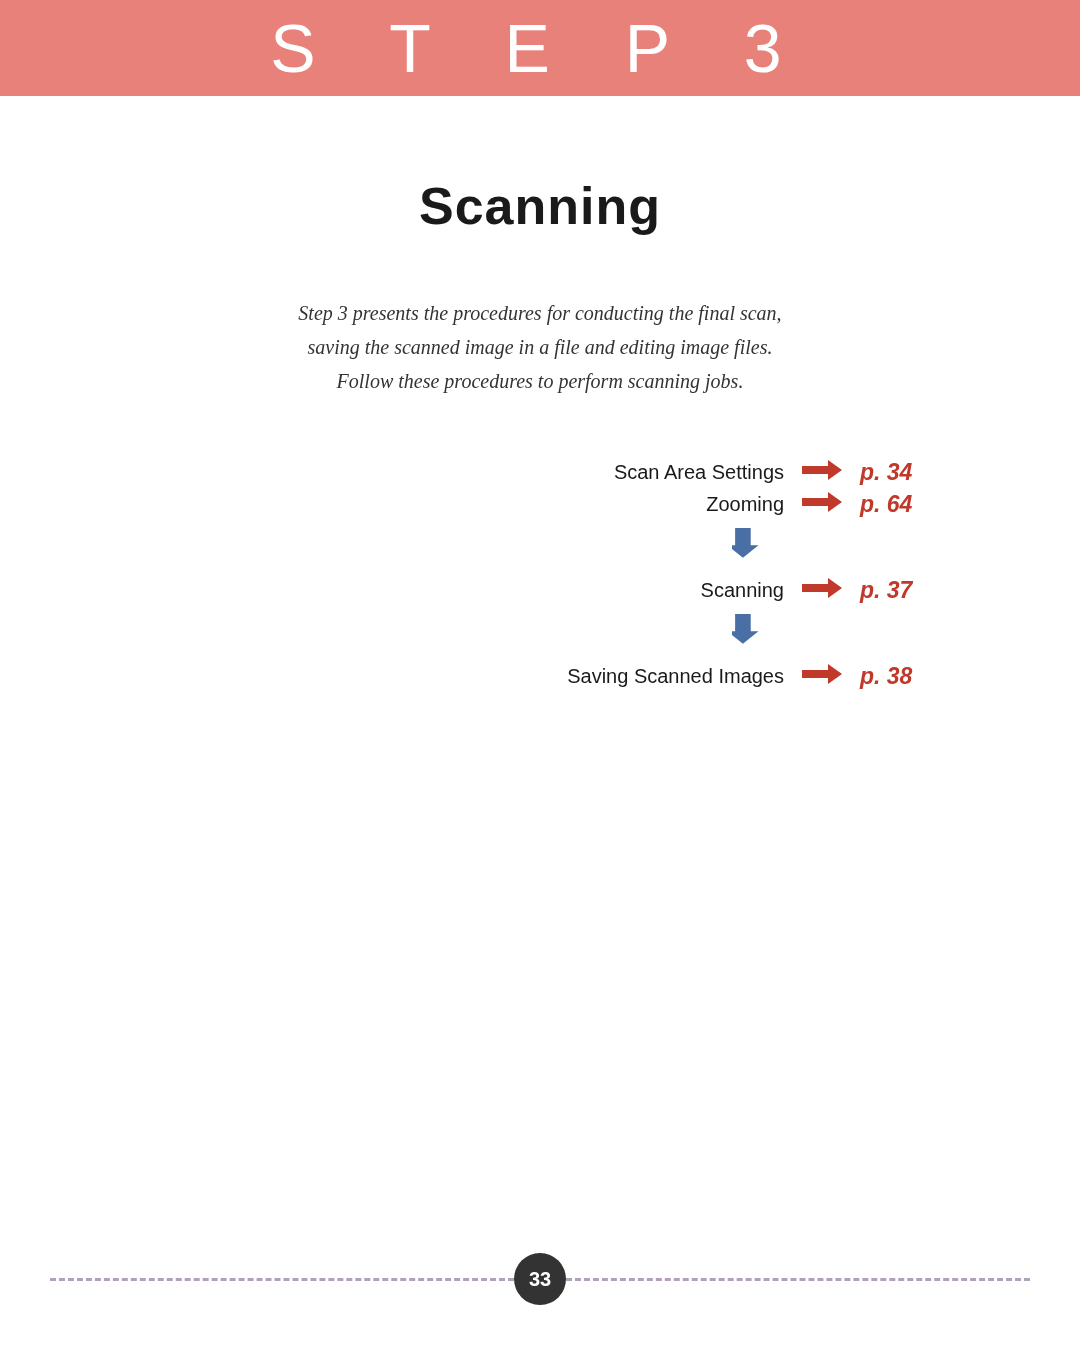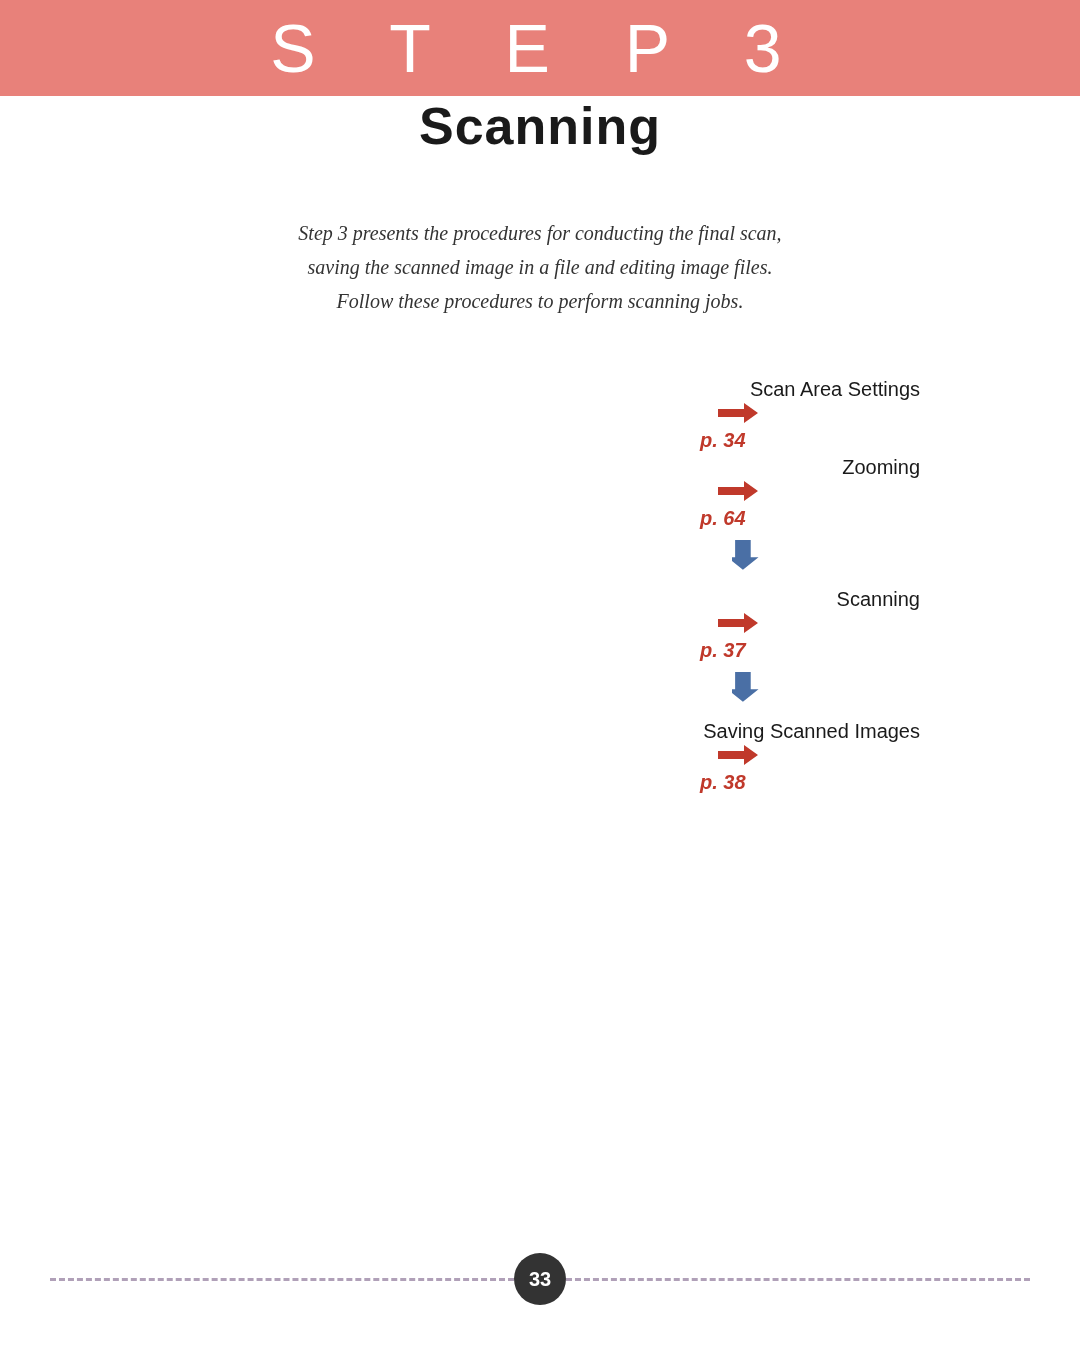--- a/index.html
+++ b/index.html
@@ -34,20 +34,21 @@
       color: #ffffff;
       letter-spacing: 28px;
       text-transform: uppercase;
     }
 
     
     .main-content {
       display: flex;
       flex-direction: column;
       align-items: center;
+      padding-top: 80px;
     }
 
     .page-title {
       font-family: Arial, Helvetica, sans-serif;
       font-size: 52px;
       font-weight: 900;
       color: #1a1a1a;
       margin-bottom: 60px;
       letter-spacing: 1px;
     }
@@ -67,35 +68,35 @@
       margin-top: 60px;
       display: flex;
       flex-direction: column;
       align-items: flex-end;
       padding-right: 160px;
       width: 100%;
     }
 
     .workflow-row {
       display: flex;
+      align-items: center;
       margin-bottom: 4px;
-      flex-direction: column;
     }
 
     .workflow-label {
       font-family: Arial, Helvetica, sans-serif;
       font-size: 20px;
       color: #1a1a1a;
       text-align: right;
       min-width: 220px;
     }
 
     .page-ref {
       font-family: Arial, Helvetica, sans-serif;
-      font-size: 20px;
+      font-size: 23px;
       font-style: italic;
       font-weight: 700;
       color: #c0392b;
       min-width: 60px;
     }
 
     .arrow-down-container {
       display: flex;
       justify-content: flex-end;
       width: 100%;

